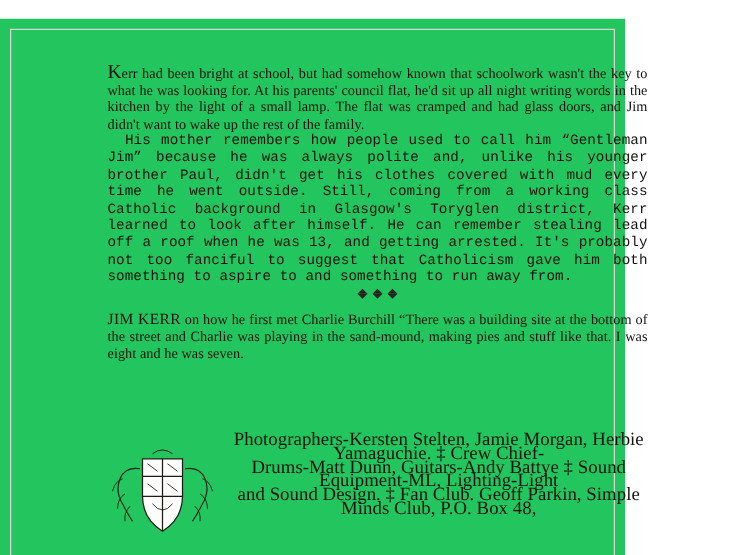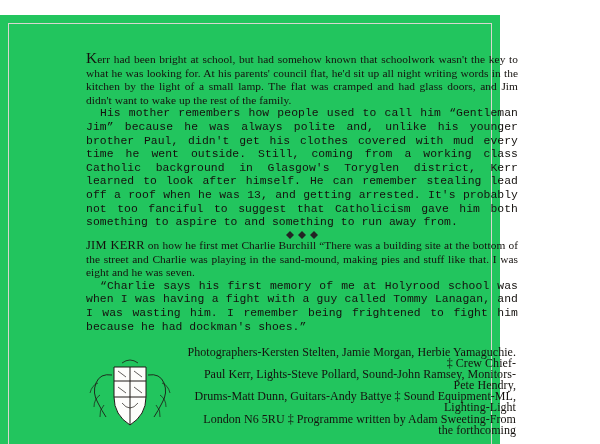--- a/index.html
+++ b/index.html
@@ -89,31 +89,31 @@
     left: -4px;
     top: 4px;
     width: 0;
     height: 0;
     border: 4px solid transparent;
     border-top-color: #242424;
   }
   .sec2 {
     position: absolute;
     left: 86px;
-    top: 224px;
+    top: 234px;
     width: 432px;
   }
   .credits {
     position: absolute;
     left: 186px;
     top: 332px;
     width: 330px;
-    font-size: 12px;
+    font-size: 15px;
     line-height: 11.1px;
-    text-align: right;
+    text-align: center;
     color: #15110e;
     letter-spacing: 0.05px;
   }
   .crest {
     position: absolute;
     left: 84px;
     top: 342px;
     width: 92px;
     height: 78px;
   }
@@ -130,39 +130,37 @@
     <p class="para"><span class="dropcap">K</span><span>err had been bright at school, but had somehow known that schoolwork wasn't the key to what he was looking for. At his parents' council flat, he'd sit up all night writing words in the kitchen by the light of a small lamp. The flat was cramped and had glass doors, and Jim didn't want to wake up the rest of the family.</span></p>
     <p class="para"><span>His mother remembers how people used to call him “Gentleman Jim” because he was always polite and, unlike his younger brother Paul, didn't get his clothes covered with mud every time he went outside. Still, coming from a working class Catholic background in Glasgow's Toryglen district, Kerr learned to look after himself. He can remember stealing lead off a roof when he was 13, and getting arrested. It's probably not too fanciful to suggest that Catholicism gave him both something to aspire to and something to run away from.</span></p>
   </div>
 
   <div class="divider">
     <span class="diamond"></span><span class="diamond"></span><span class="diamond"></span>
   </div>
 
   <div class="sec2">
     <p class="para"><span class="smallcaps">JIM KERR</span><span> on how he first met Charlie Burchill “There was a building site at the bottom of the street and Charlie was playing in the sand-mound, making pies and stuff like that. I was eight and he was seven.</span></p>
-    <p class="para quote-ind"><span>“Charlie says his first memory of me at Holyrood school was when I was having a fight with a guy called Tommy Lanagan, and I was wasting him. I remember being frightened to fight him because he had dockman's shoes.”</span></p>
   </div>
 
   <div class="crest">
     <svg width="92" height="78" viewBox="0 0 92 78" fill="none" stroke="#1e1a16" stroke-width="1">
       <path d="M30 10 L62 10 L62 40 Q62 58 46 68 Q30 58 30 40 Z" fill="#fdfdfb"></path>
       <path d="M46 10 L46 68"></path>
       <path d="M30 24 L62 24"></path>
       <path d="M30 40 L62 40"></path>
       <path d="M34 14 L42 20 M50 14 L58 20 M34 30 L42 36 M50 30 L58 36" stroke-width="0.7"></path>
       <path d="M38 46 Q46 56 54 46" stroke-width="0.7"></path>
       <path d="M28 18 Q16 16 12 26 Q8 36 14 46 Q18 54 22 60" stroke-width="0.9"></path>
       <path d="M14 26 Q8 28 6 36 M16 38 Q10 42 10 50 M20 48 Q15 53 16 60" stroke-width="0.7"></path>
       <path d="M64 18 Q76 16 80 26 Q84 36 78 46 Q74 54 70 60" stroke-width="0.9"></path>
       <path d="M78 26 Q84 28 86 36 M76 38 Q82 42 82 50 M72 48 Q77 53 76 60" stroke-width="0.7"></path>
       <path d="M38 6 Q46 0 54 6" stroke-width="0.8"></path>
     </svg>
   </div>
 
   <div class="credits">
     <div>Photographers-Kersten Stelten, Jamie Morgan, Herbie Yamaguchie. ‡ Crew Chief-</div>
-    <div>Paul Kerr, Lights-Steve Pollard, Sound-John Ramsey, Monitors-Pete Hendry,</div>
     <div>Drums-Matt Dunn, Guitars-Andy Battye ‡ Sound Equipment-ML, Lighting-Light</div>
-    <div>London N6 5RU ‡ Programme written by Adam Sweeting-From the forthcoming</div>
+    <div>and Sound Design. ‡ Fan Club. Geoff Parkin, Simple Minds Club, P.O. Box 48,</div>
   </div>
 
 </div>
 
 </body></html>

